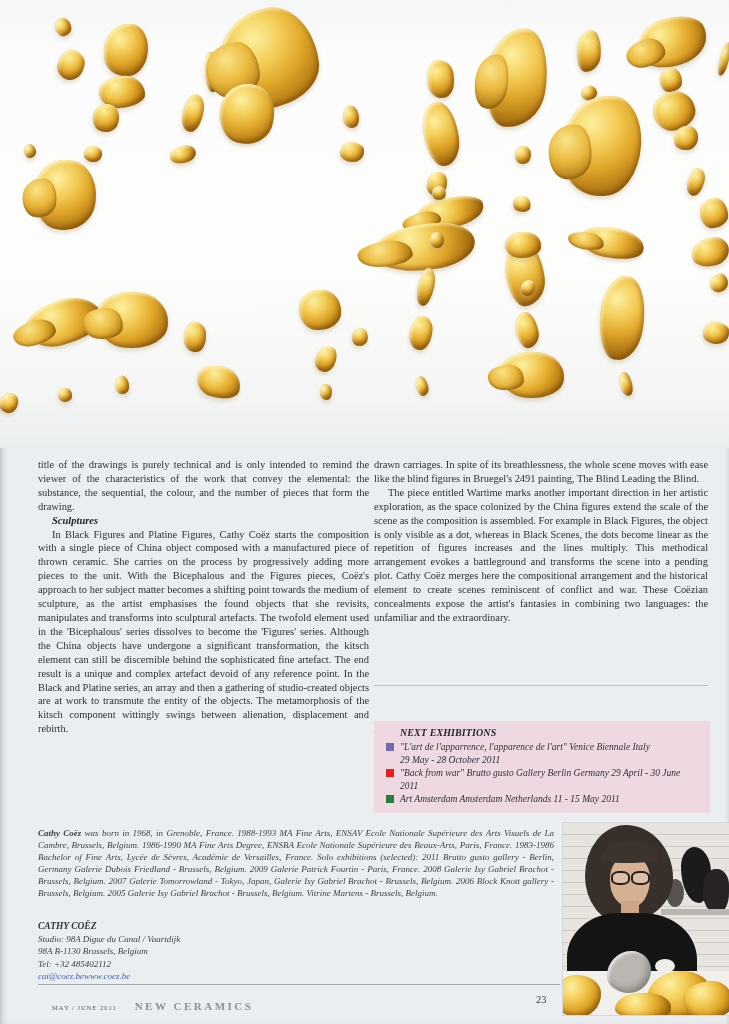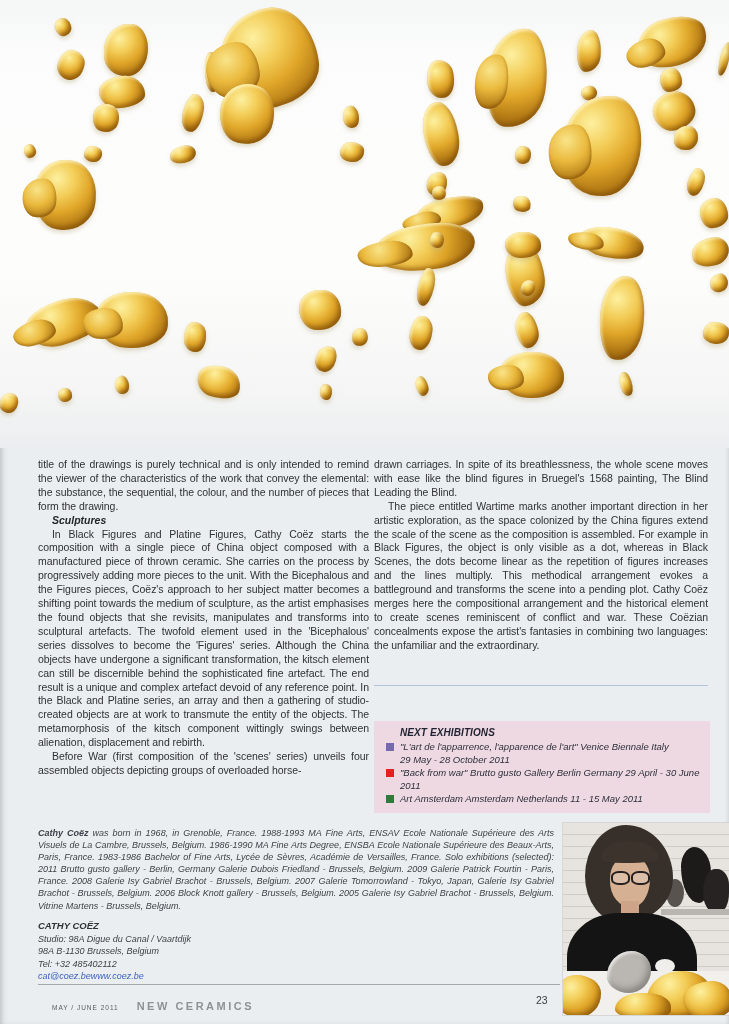--- a/index.html
+++ b/index.html
@@ -1,19 +1,19 @@
 <!DOCTYPE html>
 <html><head>
 <meta charset="utf-8">
 <style>
   html,body{margin:0;padding:0;background:#cfd3d6;}
   .page{
     position:relative;width:729px;height:1024px;margin:0 auto;
     background:#ebeef0;overflow:hidden;
-    font-family:Liberation Sans, sans-serif;
+    font-family:Liberation Serif, serif;
     box-shadow:inset 5px 0 9px -6px rgba(90,95,100,.55), inset 0 5px 8px -6px rgba(90,95,100,.5), inset -3px 0 6px -5px rgba(120,125,130,.4);
   }
   
   .hero{
     position:absolute;left:0;top:0;width:729px;height:448px;
     background:linear-gradient(180deg,#f5f6f6 0%,#fbfcfb 12%,#fdfdfc 60%,#f4f5f4 88%,#ebeef0 100%);
   }
   .fig{
     position:absolute;
     background:radial-gradient(circle at 35% 28%, #fdf0a0 0%, #f3cd58 28%, #e0a629 52%, #b07714 78%, #8d5d0f 100%);
@@ -187,25 +187,24 @@
       <div class="fig" style="left: 505px; top: 232px; width: 36px; height: 26px; border-radius: 52% 48% 55% 45% / 48% 55% 45% 58%; transform: rotate(-2deg);"></div>
       <div class="fig" style="left: 521px; top: 280px; width: 14px; height: 16px; border-radius: 60% 40% 50% 50% / 55% 50% 58% 42%; transform: rotate(15deg);"></div>
       <div class="fig" style="left: 430px; top: 232px; width: 14px; height: 16px; border-radius: 45% 55% 48% 52% / 60% 42% 55% 45%; transform: rotate(-4deg);"></div>
       <div class="fig" style="left: 432px; top: 186px; width: 14px; height: 14px; border-radius: 55% 45% 60% 40% / 45% 60% 40% 55%; transform: rotate(13deg);"></div>
     </div>
 
   <div class="col left">
     <p class="body-text">title of the drawings is purely technical and is only intended to remind the viewer of the characteristics of the work that convey the elemental: the substance, the sequential, the colour, and the number of pieces that form the drawing.</p>
     <h3 class="section-heading">Sculptures</h3>
     <p class="body-text indent">In Black Figures and Platine Figures, Cathy Coëz starts the composition with a single piece of China object composed with a manufactured piece of thrown ceramic. She carries on the process by progressively adding more pieces to the unit. With the Bicephalous and the Figures pieces, Coëz's approach to her subject matter becomes a shifting point towards the medium of sculpture, as the artist emphasises the found objects that she revisits, manipulates and transforms into sculptural artefacts. The twofold element used in the 'Bicephalous' series dissolves to become the 'Figures' series. Although the China objects have undergone a significant transformation, the kitsch element can still be discernible behind the sophisticated fine artefact. The end result is a unique and complex artefact devoid of any reference point. In the Black and Platine series, an array and then a gathering of studio-created objects are at work to transmute the entity of the objects. The metamorphosis of the kitsch component wittingly swings between alienation, displacement and rebirth.</p>
-    <p class="body-text indent">Before War (first composition of the 'scenes' series) unveils four assembled objects depicting groups of overloaded horse-</p>
   </div>
 
   <div class="col right">
-    <p class="body-text">drawn carriages. In spite of its breathlessness, the whole scene moves with ease like the blind figures in Bruegel's 1568 painting, The Blind Leading the Blind.</p>
+    <p class="body-text">drawn carriages. In spite of its breathlessness, the whole scene moves with ease like the blind figures in Bruegel's 2491 painting, The Blind Leading the Blind.</p>
     <p class="body-text indent">The piece entitled Wartime marks another important direction in her artistic exploration, as the space colonized by the China figures extend the scale of the scene as the composition is assembled. For example in Black Figures, the object is only visible as a dot, whereas in Black Scenes, the dots become linear as the repetition of figures increases and the lines multiply. This methodical arrangement evokes a battleground and transforms the scene into a pending plot. Cathy Coëz merges here the compositional arrangement and the historical element to create scenes reminiscent of conflict and war. These Coëzian concealments expose the artist's fantasies in combining two languages: the unfamiliar and the extraordinary.</p>
   </div>
 
   <div class="divider-blue"></div>
 
   <p class="author-note"><b>Annette Sloth</b><span> is the Director of the Gallery "Puls Contemporary Ceramics", Brussels, Belgium.</span></p>
 
   <div class="exhib-box">
     <div class="exhib-heading">NEXT EXHIBITIONS</div>
     <div class="exhib-item">

